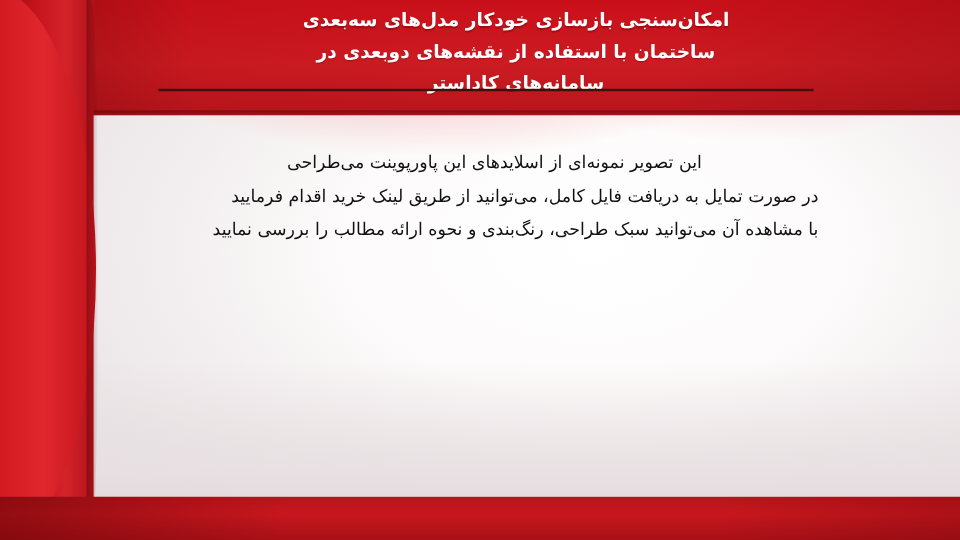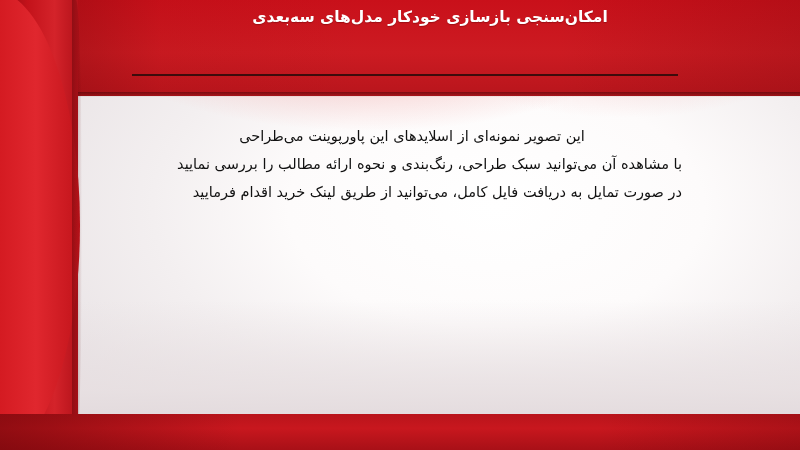--- a/index.html
+++ b/index.html
@@ -159,27 +159,29 @@
   </div>
 
   <div class="left-band"></div>
   <div class="left-arc">
     
   </div>
   <div class="left-arc-edge"></div>
 
   <div class="title">
     <div>امکان‌سنجی بازسازی خودکار مدل‌های سه‌بعدی</div>
+    <div>ساختمان با استفاده از نقشه‌های دوبعدی در</div>
+    <div>سامانه‌های کاداستر</div>
   </div>
 
   <div class="title-rule"></div>
 
   <div class="body-text">
     <div class="line l1">این تصویر نمونه‌ای از اسلایدهای این پاورپوینت می‌طراحی</div>
+    <div class="line l3">در صورت تمایل به دریافت فایل کامل، می‌توانید از طریق لینک خرید اقدام فرمایید</div>
     <div class="line l2">با مشاهده آن می‌توانید سبک طراحی، رنگ‌بندی و نحوه ارائه مطالب را بررسی نمایید</div>
-    <div class="line l3">در صورت تمایل به دریافت فایل کامل، می‌توانید از طریق لینک خرید اقدام فرمایید</div>
   </div>
 
   <div class="bottom-banner">
     <div class="bottom-banner-shade"></div>
   </div>
 
 </div>
 
 </body></html>

